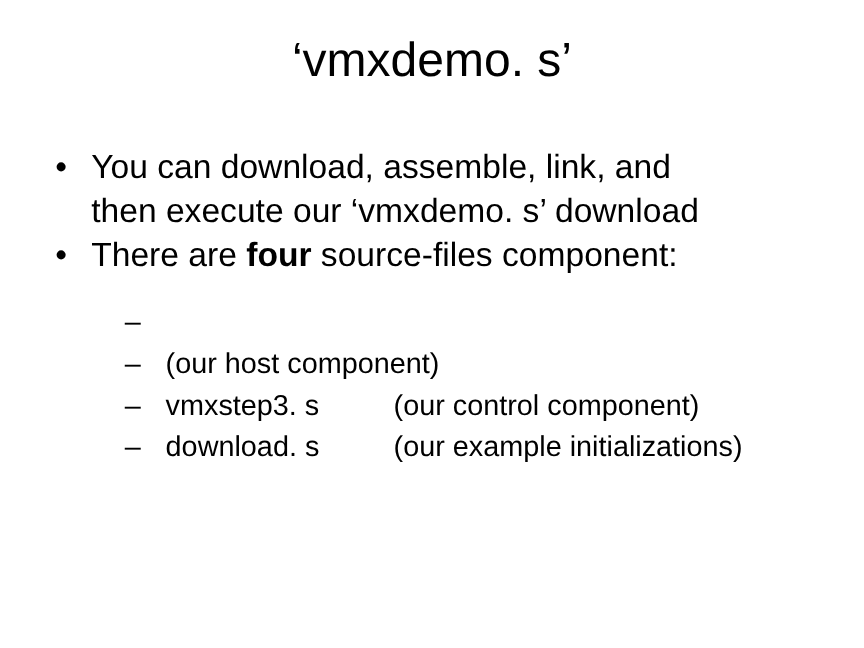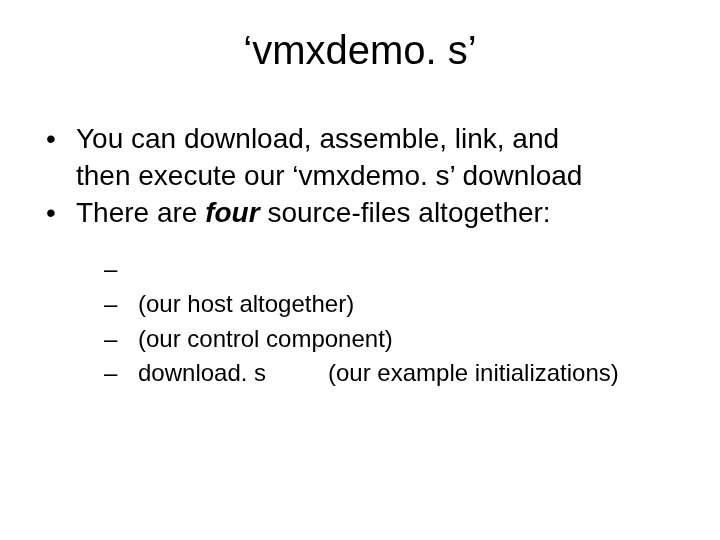--- a/index.html
+++ b/index.html
@@ -30,21 +30,21 @@
     margin-left: 6px;
   }
   .bullet-row {
     display: flex;
     margin-bottom: 2px;
   }
   .bullet-mark {
     width: 30px;
     flex-shrink: 0;
   }
-  .bold { font-weight: bold; font-style: italic; }
+  .bold { font-weight: bold; }
   .sublist {
     margin-top: 22px;
     margin-left: 58px;
     font-size: 24px;
     line-height: 1.45;
   }
   .sub-row {
     display: flex;
   }
   .dash {
@@ -73,34 +73,35 @@
       <span>You can download, assemble, link, and</span>
     </div>
     <div class="bullet-row">
       <span class="bullet-mark"></span>
       <span>then execute our ‘vmxdemo. s’ download</span>
     </div>
 
     <div class="bullet-row">
       <span class="bullet-mark">•</span>
       <span>
-        <span>There are </span><span class="bold">four</span><span> source-files altogether:</span>
+        <span>There are </span><span class="bold">four</span><span> source-files component:</span>
       </span>
     </div>
 
     <div class="sublist">
       <div class="sub-row">
         <span class="dash">–</span>
       </div>
       <div class="sub-row">
         <span class="dash">–</span>
-        <span class="desc">(our host altogether)</span>
+        <span class="desc">(our host component)</span>
       </div>
       <div class="sub-row">
         <span class="dash">–</span>
+        <span class="file">vmxstep3. s</span>
         <span class="desc">(our control component)</span>
       </div>
       <div class="sub-row">
         <span class="dash">–</span>
         <span class="file">download. s</span>
         <span class="desc">(our example initializations)</span>
       </div>
     </div>
 
   </div>

